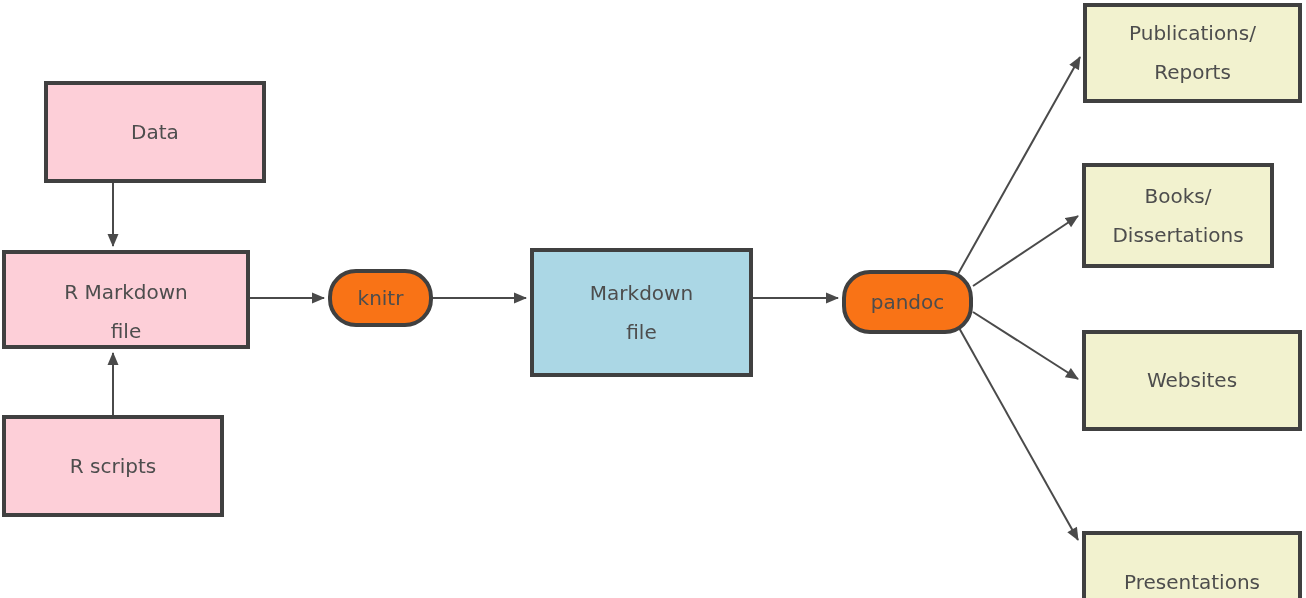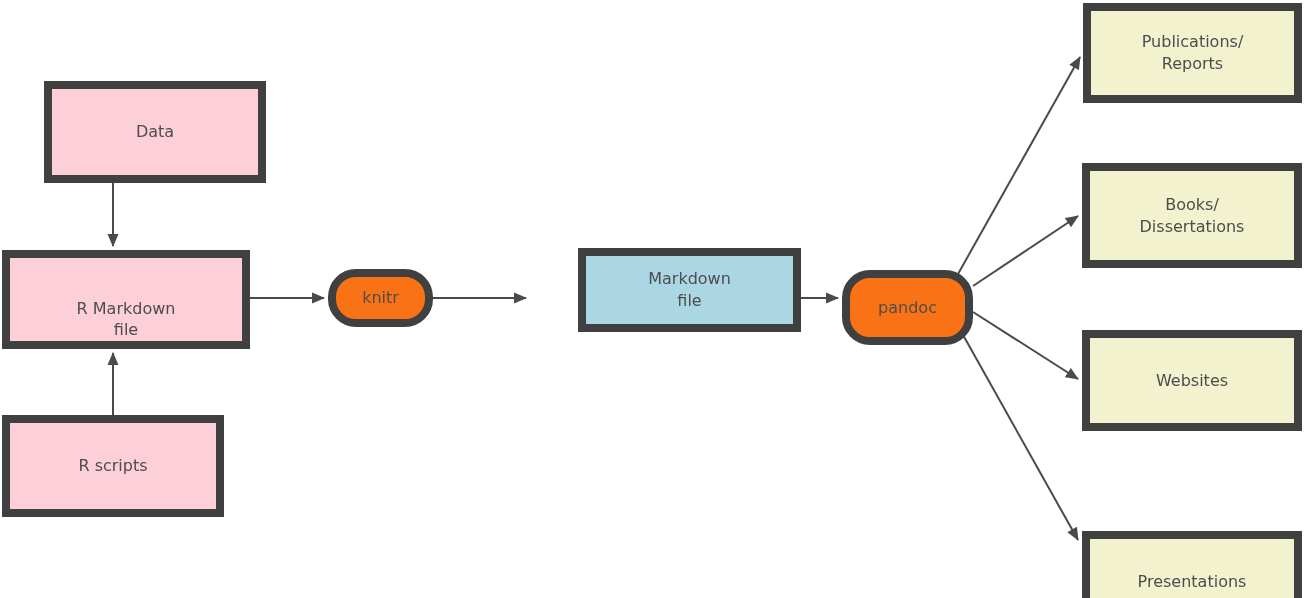--- a/index.html
+++ b/index.html
@@ -17,29 +17,30 @@
   }
   .arrow-layer {
     position: absolute;
     left: 0; top: 0;
     width: 1306px;
     height: 598px;
   }
   .node {
     position: absolute;
     box-sizing: border-box;
-    border: 8px solid #404040;
+    border: 4px solid #404040;
     display: flex;
     flex-direction: column;
     align-items: center;
     justify-content: center;
     text-align: center;
     color: #4d4d4d;
-    font-size: 16px;
+    font-size: 20px;
     line-height: 1.35;
+    gap: 12px;
   }
   .node span { display: block; }
   .pink   { background: #fdcfd8; }
   .blue   { background: #abd7e5; }
   .pill   { background: #f97316; border-radius: 28px; }
   .yellow { background: #f2f2cf; }
 </style>
 </head>
 <body>
 
@@ -74,35 +75,35 @@
   </div>
 
   <div class="node pink" style="left:2px; top:415px; width:222px; height:102px;">
     <span>R scripts</span>
   </div>
 
   <div class="node pill" style="left:328px; top:269px; width:105px; height:58px;">
     <span>knitr</span>
   </div>
 
-  <div class="node blue" style="left:530px; top:248px; width:223px; height:84px;margin-left:48px;">
+  <div class="node blue" style="left:530px; top:248px; width:223px; height:129px;">
     <span>Markdown</span>
     <span>file</span>
   </div>
 
-  <div class="node pill" style="left:842px; top:270px; width:131px; height:75px;text-align:right;">
+  <div class="node pill" style="left:842px; top:270px; width:131px; height:64px;text-align:right;">
     <span>pandoc</span>
   </div>
 
   <div class="node yellow" style="left:1083px; top:3px; width:219px; height:100px;">
     <span>Publications/</span>
     <span>Reports</span>
   </div>
 
-  <div class="node yellow" style="left:1082px; top:163px; width:220px; height:105px;">
+  <div class="node yellow" style="left:1082px; top:163px; width:192px; height:105px;">
     <span>Books/</span>
     <span>Dissertations</span>
   </div>
 
   <div class="node yellow" style="left:1082px; top:330px; width:220px; height:101px;">
     <span>Websites</span>
   </div>
 
   <div class="node yellow" style="left:1082px; top:495px; width:220px; height:102px;margin-top:36px;">
     <span>Presentations</span>

